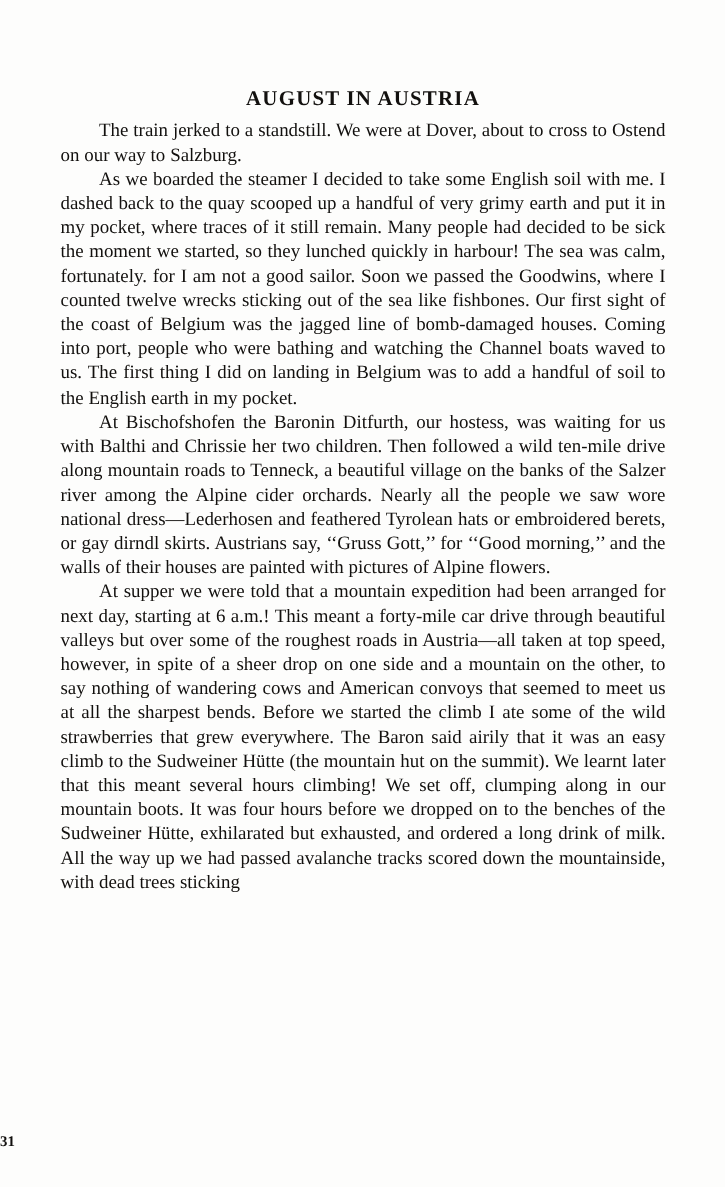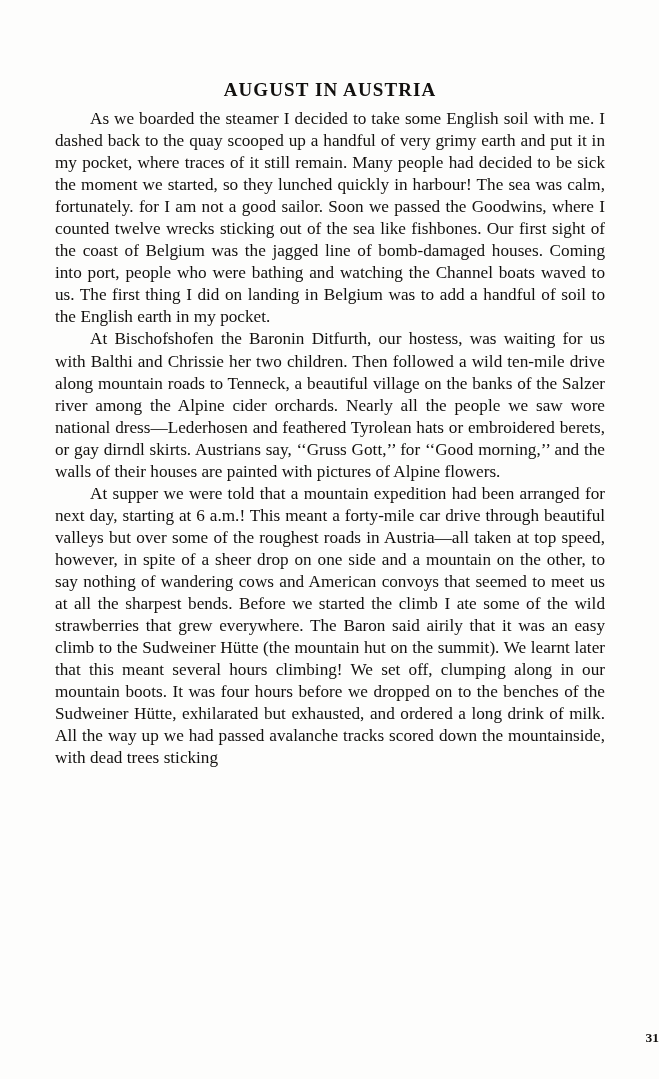--- a/index.html
+++ b/index.html
@@ -50,34 +50,35 @@
     hyphens: none;
     -webkit-hyphens: none;
     word-spacing: 0.1px;
   }
 
   .page-number {
     position: absolute;
     left: 0;
     right: 0;
     top: 1030px;
-    text-align: right;
+    text-align: left;
     font-size: 13.5px;
     font-weight: bold;
     line-height: 16px;
   }
 </style>
 </head>
 <body>
 
 <div class="page">
   <div class="page-body">
 
     <h1 class="page-title">AUGUST IN AUSTRIA</h1>
 
+    <p class="para">The train jerked to a standstill.  We were at Dover, about to cross to Ostend on our way to Salzburg.</p>
 
     <p class="para">As we boarded the steamer I decided to take some English soil with me.  I dashed back to the quay scooped up a handful of very grimy earth and put it in my pocket, where traces of it still remain.  Many people had decided to be sick the moment we started, so they lunched quickly in harbour!  The sea was calm, fortunately. for I am not a good sailor.  Soon we passed the Goodwins, where I counted twelve wrecks sticking out of the sea like fishbones.  Our first sight of the coast of Belgium was the jagged line of bomb-damaged houses. Coming into port, people who were bathing and watching the Channel boats waved to us.  The first thing I did on landing in Belgium was to add a handful of soil to the English earth in my pocket.</p>
 
     <p class="para">At Bischofshofen the Baronin Ditfurth, our hostess, was waiting for us with Balthi and Chrissie her two children.  Then followed a wild ten-mile drive along mountain roads to Tenneck, a beautiful village on the banks of the Salzer river among the Alpine cider orchards.  Nearly all the people we saw wore national dress—Lederhosen and feathered Tyrolean hats or embroidered berets, or gay dirndl skirts.  Austrians say, ‘‘Gruss Gott,’’ for ‘‘Good morning,’’ and the walls of their houses are painted with pictures of Alpine flowers.</p>
 
 
     <p class="para">At supper we were told that a mountain expedition had been arranged for next day, starting at 6 a.m.!  This meant a forty-mile car drive through beautiful valleys but over some of the roughest roads in Austria—all taken at top speed, however, in spite of a sheer drop on one side and a mountain on the other, to say nothing of wandering cows and American convoys that seemed to meet us at all the sharpest bends. Before we started the climb I ate some of the wild strawberries that grew everywhere.  The Baron said airily that it was an easy climb to the Sudweiner Hütte (the mountain hut on the summit).  We learnt later that this meant several hours climbing!  We set off, clumping along in our mountain boots. It was four hours before we dropped on to the benches of the Sudweiner Hütte, exhilarated but exhausted, and ordered a long drink of milk.  All the way up we had passed avalanche tracks scored down the mountainside, with dead trees sticking</p>
 
   </div>
 

